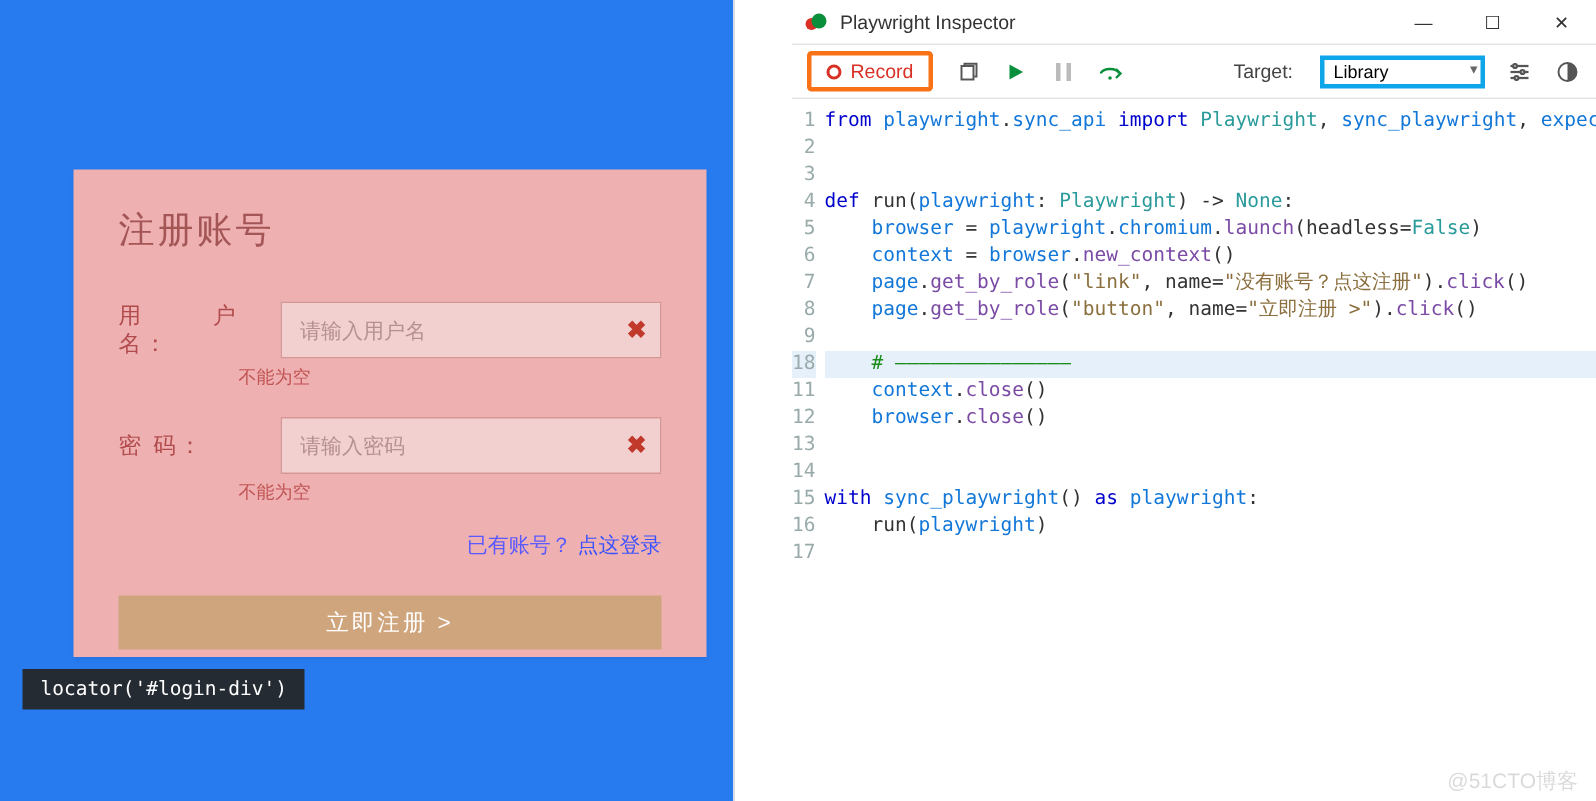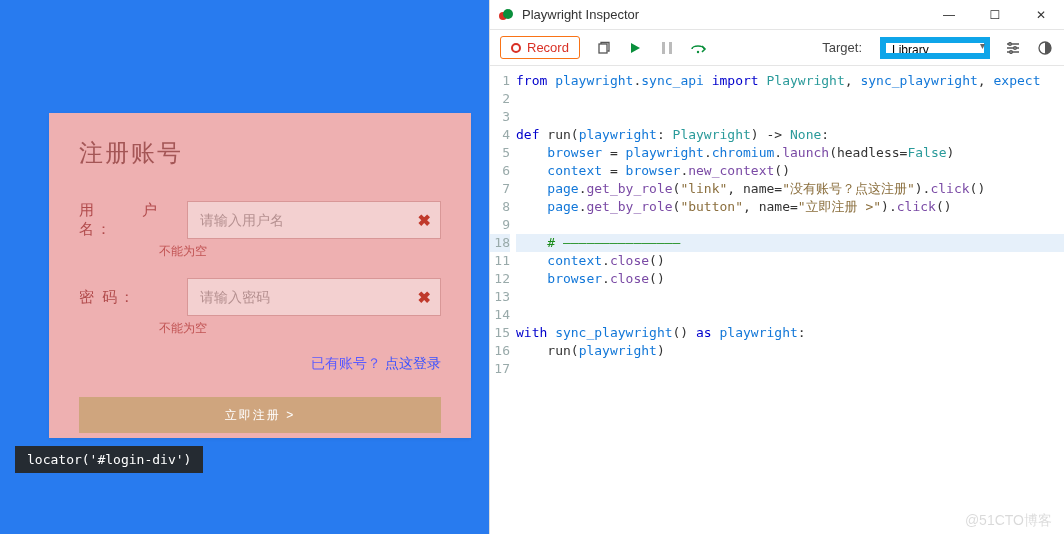--- a/index.html
+++ b/index.html
@@ -53,36 +53,36 @@
     font-size: 12px; color: #c15454;
   }
   .login-link {
     text-align: right; margin-top: 8px; margin-bottom: 24px;
     font-size: 14px; color: #5a5aff;
   }
   .login-link a { color: #3a52ff; text-decoration: none; cursor: pointer; }
   .submit-btn {
     display: block; width: 100%; height: 36px;
     background: #cfa57e; color: #fff;
-    border: none; font-size: 12px; letter-spacing: 2px;
+    border: none; font-size: 15px; letter-spacing: 2px;
     cursor: pointer;
   }
   .locator-tip {
     position: absolute; left: 15px; top: 446px;
     background: #252b32; color: #fff;
     font-family: "Consolas", monospace; font-size: 13px;
     padding: 6px 12px;
   }
   
 
   
   .inspector {
     position: absolute; left: 489px; top: 0; right: 0; height: 534px;
     background: #fff; border-left: 1px solid #dcdcdc;
-    display: flex; flex-direction: column;
+    display: flex; flex-direction: column; padding-left: 38px;
   }
   .titlebar {
     height: 30px; display: flex; align-items: center;
     padding: 0 0 0 8px;
     background: #fff; border-bottom: 1px solid #e5e5e5;
   }
   .titlebar .app-icon {
     width: 16px; height: 16px; margin-right: 8px;
     display: inline-flex; align-items: center; justify-content: center;
   }
@@ -92,35 +92,35 @@
     width: 46px; height: 30px; display: flex; align-items: center; justify-content: center;
     font-family: "Segoe UI Symbol", Arial; font-size: 12px; color: #333; cursor: pointer;
   }
   .toolbar {
     height: 36px; display: flex; align-items: center;
     padding: 0 10px; gap: 14px;
     border-bottom: 1px solid #e5e5e5;
   }
   .rec-btn {
     display: flex; align-items: center; gap: 6px;
-    border: 1px solid #f97316; border-radius: 3px;
+    border: 3px solid #f97316; border-radius: 3px;
     padding: 3px 10px; font-size: 13px; color: #d93025; cursor: pointer;
   }
   .rec-dot { width: 10px; height: 10px; border: 2px solid #d93025; border-radius: 50%; }
   .tb-icon {
     width: 18px; height: 18px; display: inline-flex; align-items: center; justify-content: center;
     color: #555; cursor: pointer; font-size: 15px;
   }
   .tb-icon.play { color: #0a8f3c; }
   .tb-icon.pause { color: #bbb; }
   .tb-icon.step { color: #0a8f3c; }
   .toolbar .flex { flex: 1; }
   .tgt-label { font-size: 13px; color: #444; margin-right: 4px; }
   .tgt-select {
-    height: 22px; font-size: 12px; border: 6px solid #0ea5e9;
+    height: 22px; font-size: 12px; border: 3px solid #0ea5e9;
     padding: 0 18px 0 6px; background: #fff; appearance: none;
     min-width: 110px;
   }
   .tgt-wrap { position: relative; display: inline-block; }
   .tgt-wrap:after {
     content: "▾"; position: absolute; right: 5px; top: 3px;
     font-size: 10px; color: #666; pointer-events: none;
   }
   .code-area {
     flex: 1; display: flex; font-family: "Consolas","NSimSun","SimSun",monospace;

